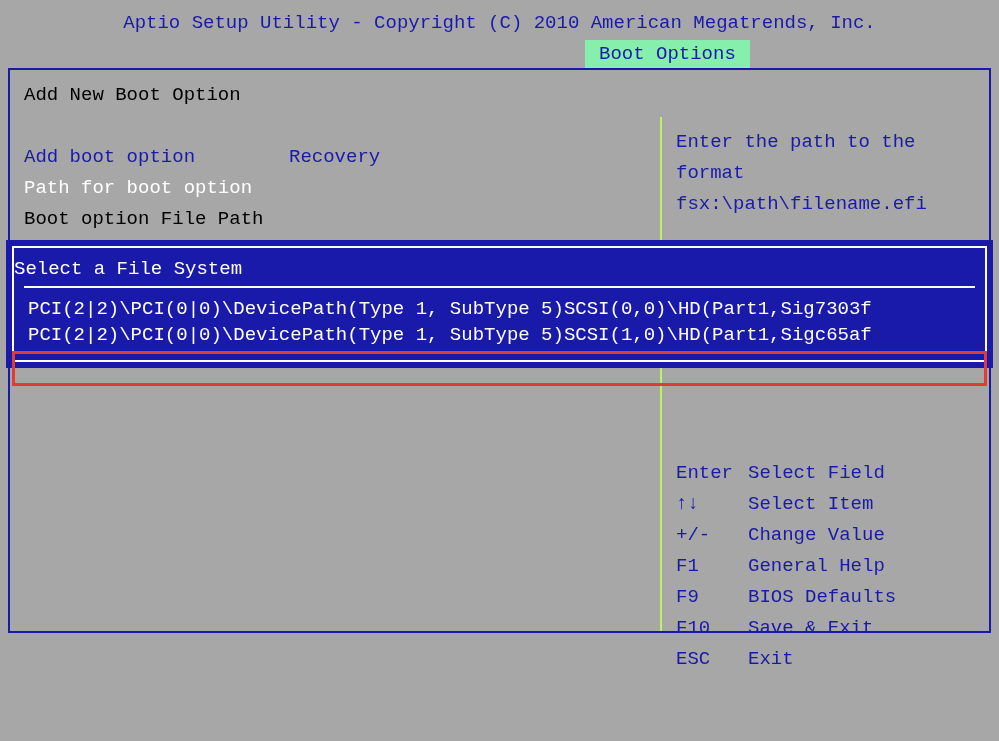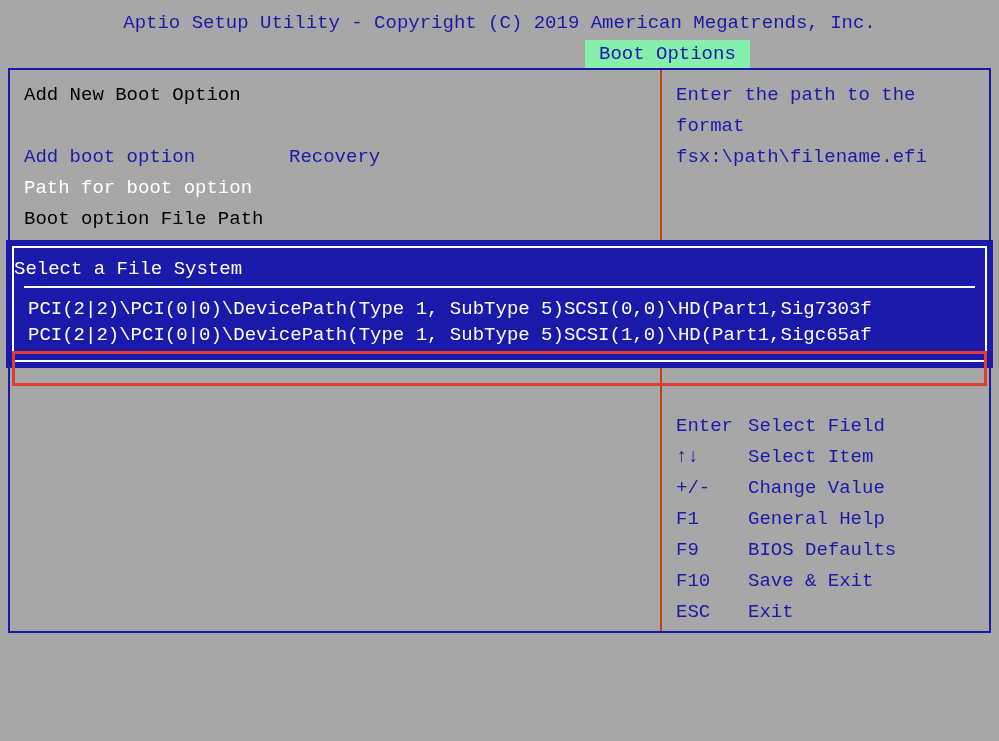--- a/index.html
+++ b/index.html
@@ -41,23 +41,24 @@
     display: flex;
     position: relative;
   }
   .left-pane {
     width: 650px;
     padding: 10px 14px;
     position: relative;
   }
   .right-pane {
     flex: 1;
-    border-left: 2px solid #c2410c;
+    border-left: 2px solid #bef264;
     padding: 10px 14px;
     color: #1a1aaa;
+    margin-top: 47px;
   }
   .line { height: 31px; line-height: 31px; white-space: pre; }
   .black { color: #000; }
   .blue  { color: #1a1aaa; }
   .white { color: #fff; }
   .row-group { display: flex; }
   .label-col { width: 265px; }
   .val-col { flex:1; }
   .red-outline {
     border: 3px solid #e03c31;
@@ -99,21 +100,21 @@
     top: 351px; height: 35px;
     z-index: 6;
   }
   .help-block { margin-top: 0; }
   .key-col { display:inline-block; width: 72px; }
 </style>
 </head>
 <body>
 
 <div class="screen">
-  <div class="header">Aptio Setup Utility - Copyright (C) 2019 American Megatrends, Inc.</div>
+  <div class="header">Aptio Setup Utility - Copyright (C) 2010 American Megatrends, Inc.</div>
 
   <div class="tab-row">
     <div class="tab">Boot Options</div>
   </div>
 
   <div class="frame">
 
     <div class="left-pane">
       <div class="line black">Add New Boot Option</div>
       <div class="line"></div>

